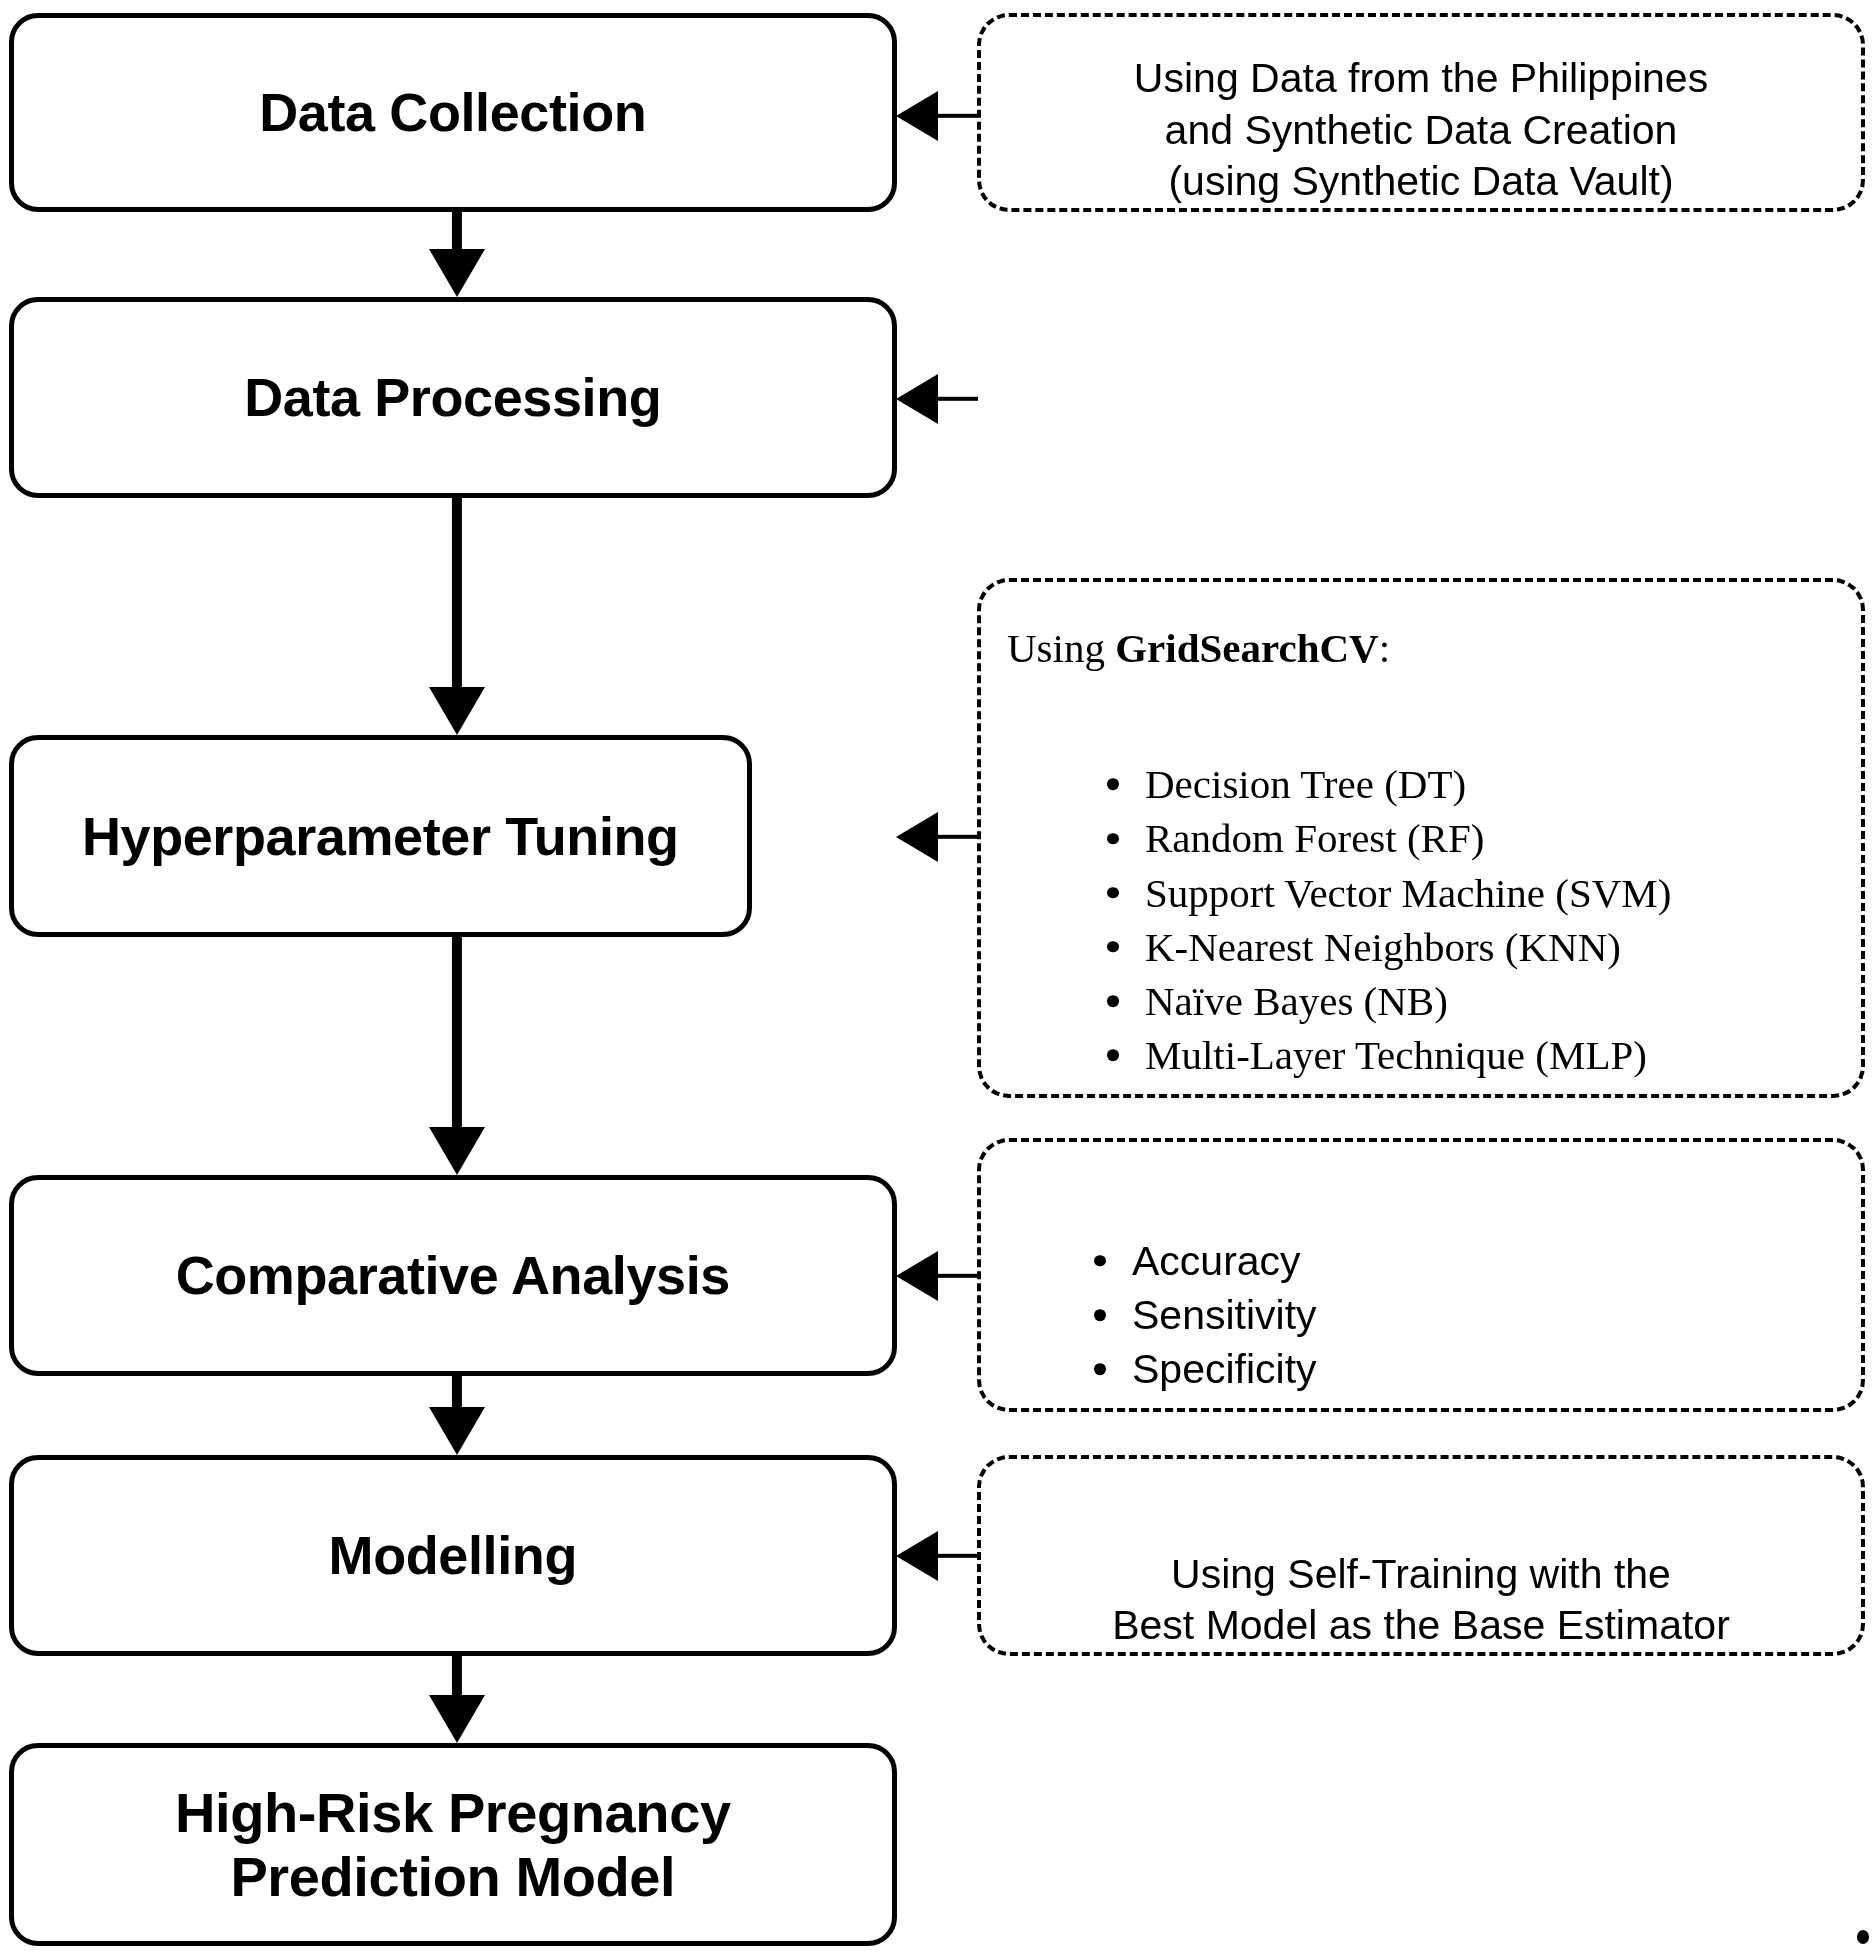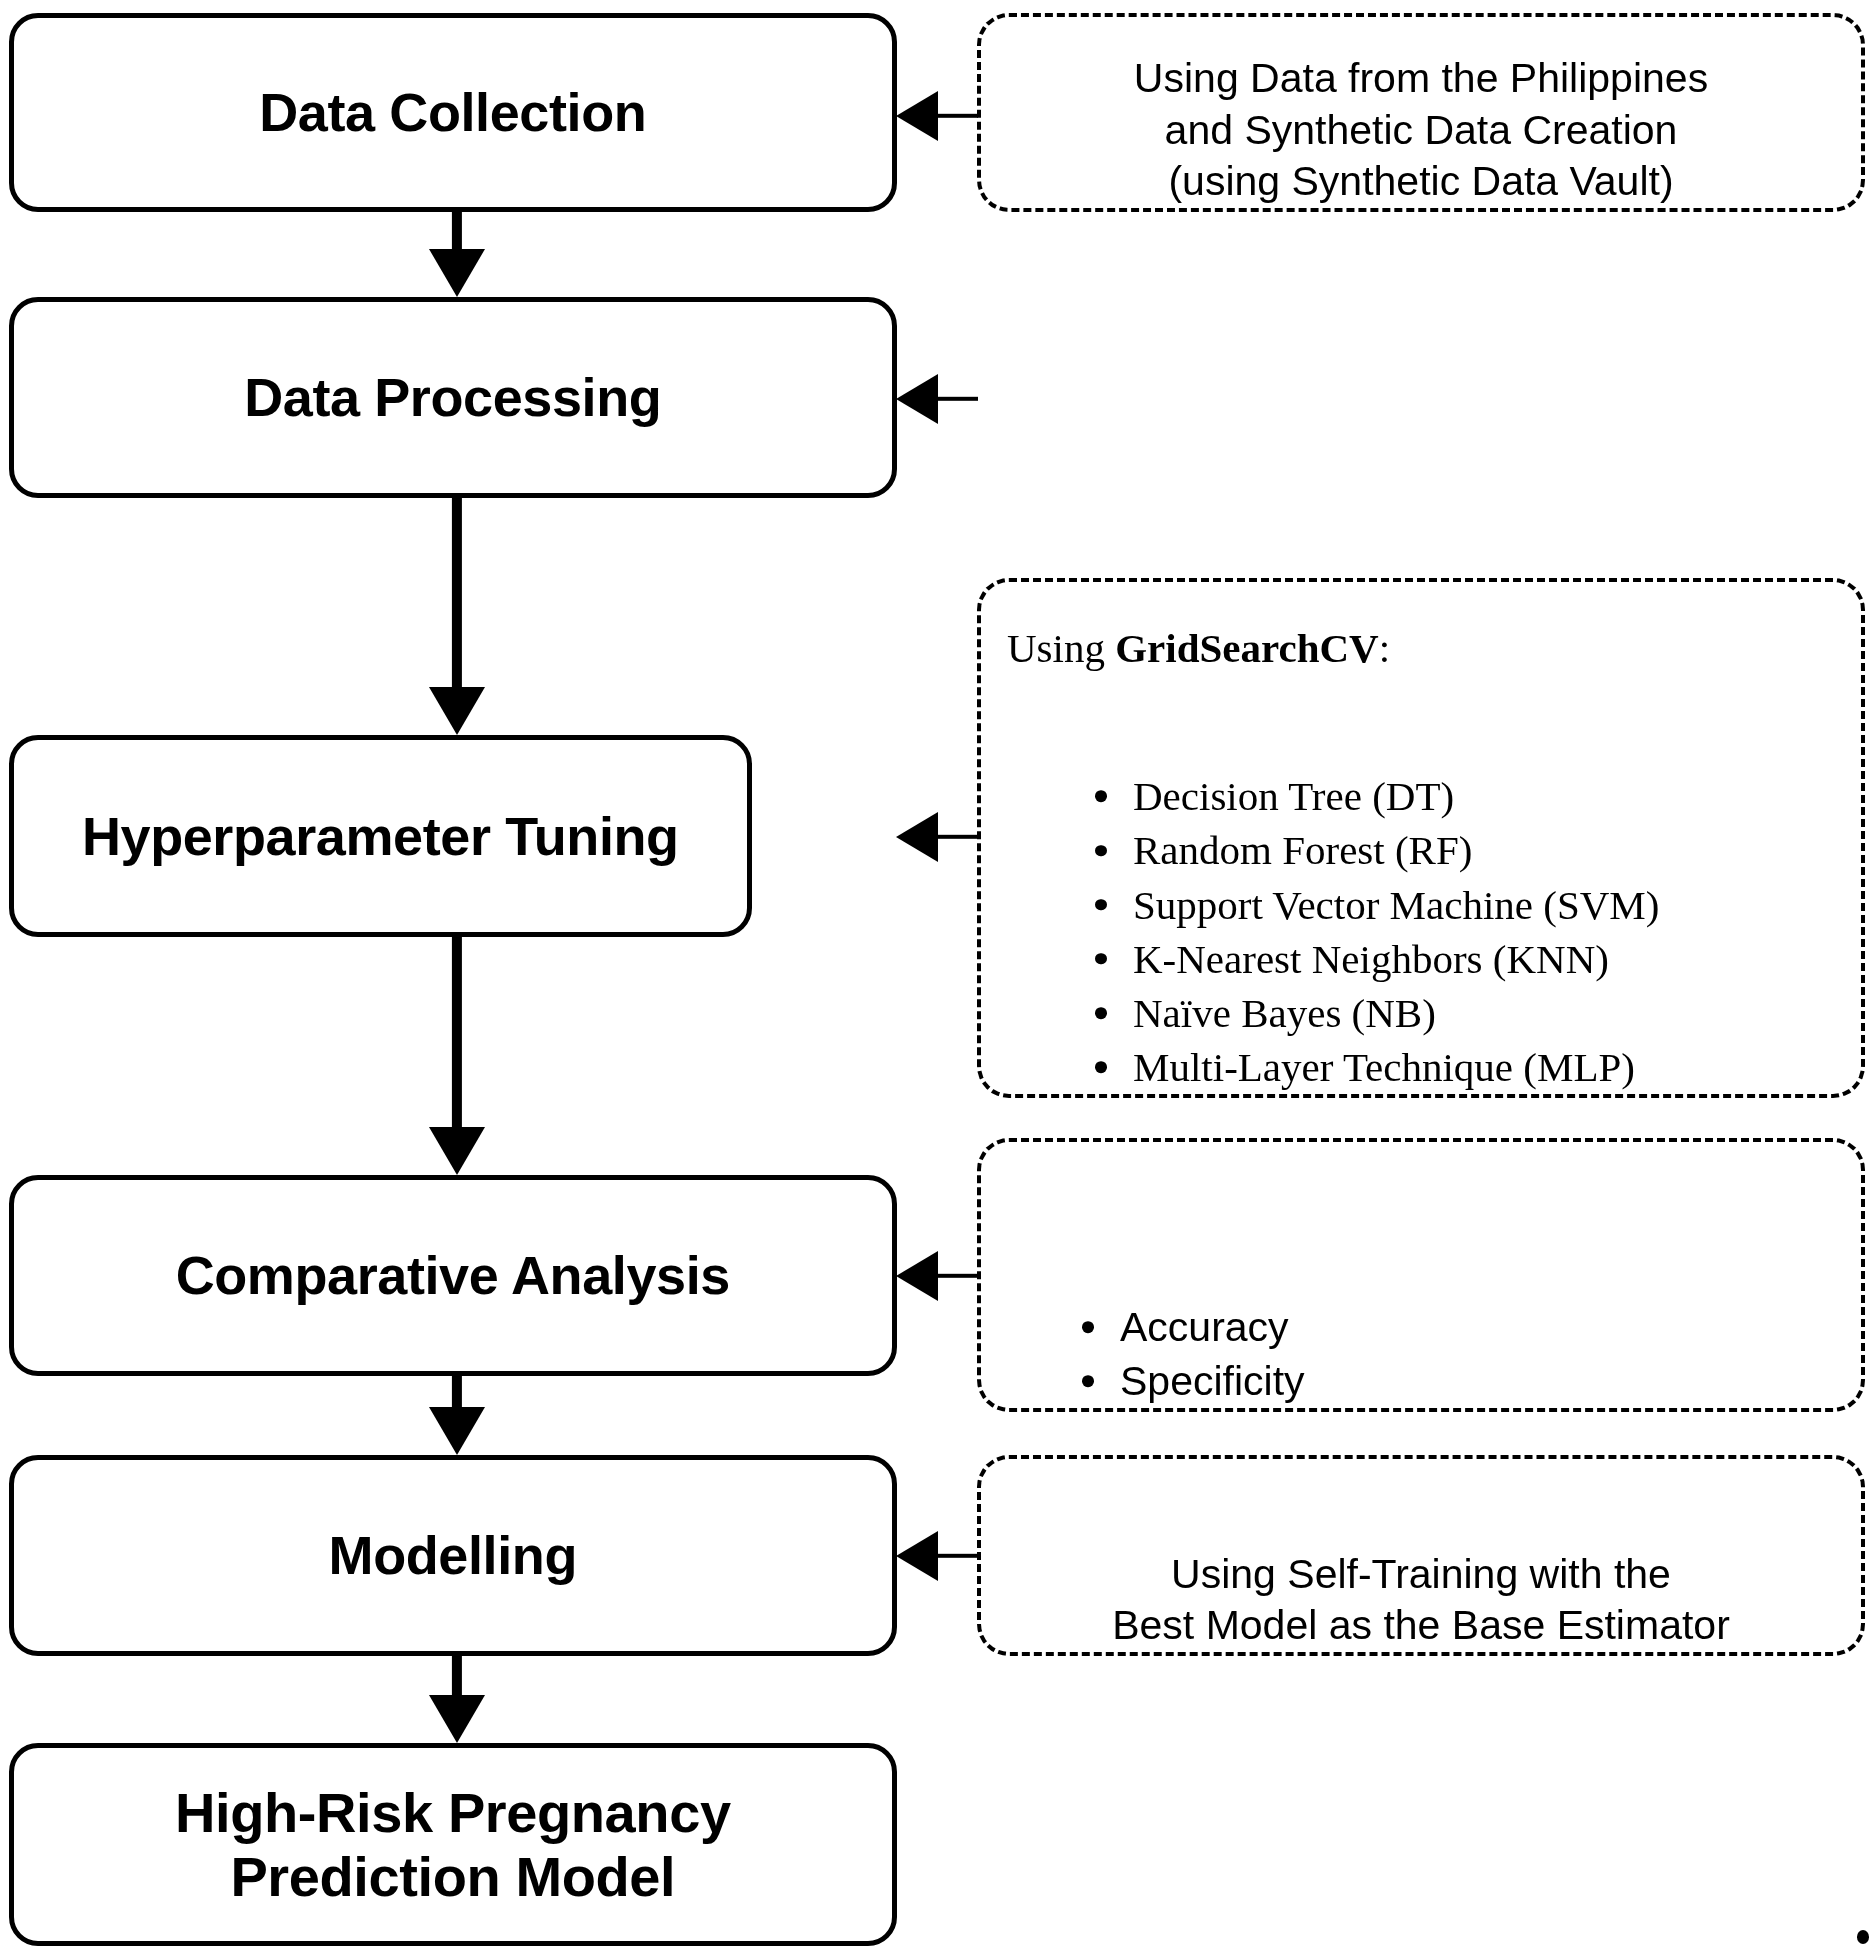--- a/index.html
+++ b/index.html
@@ -63,21 +63,21 @@
     padding: 0 19px;
   }
   .note-head {
     font-size: 41px;
     line-height: 1.2;
     text-align: left;
     padding: 0 0 0 26px;
   }
   .note-head .bold { font-weight: bold; }
   .note-list {
-    margin: 0;
+    margin: 12px;
     padding: 0 0 0 110px;
     list-style: none;
     text-align: left;
   }
   .note-list li {
     font-size: 41px;
     line-height: 1.32;
     position: relative;
     padding-left: 42px;
   }
@@ -218,20 +218,21 @@
       <li>Support Vector Machine (SVM)</li>
       <li>K-Nearest Neighbors (KNN)</li>
       <li>Naïve Bayes (NB)</li>
       <li>Multi-Layer Technique (MLP)</li>
     </ul>
   </div>
 
   <div class="note-box" style="left:977px; top:1138px; width:888px; height:274px;">
     <ul class="note-list metrics">
       <li>Accuracy</li>
+      <li>Sensitivity</li>
       <li>Specificity</li>
     </ul>
   </div>
 
   <div class="note-box" style="left:977px; top:1455px; width:888px; height:201px;">
     <div class="note-text">Using Self-Training with the
 Best Model as the Base Estimator</div>
   </div>
 
   <div class="h-arrow" style="left:896px; top:91px; width:82px; height:50px;">

